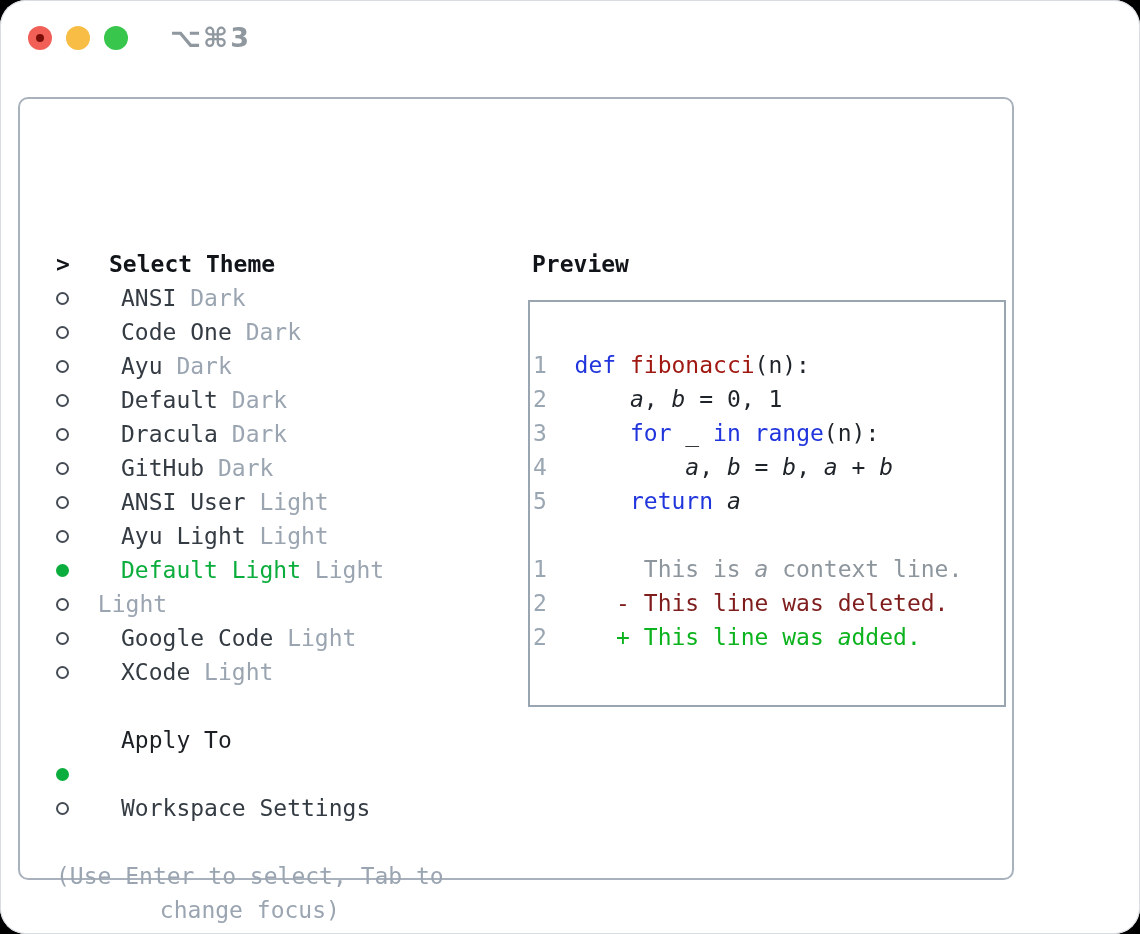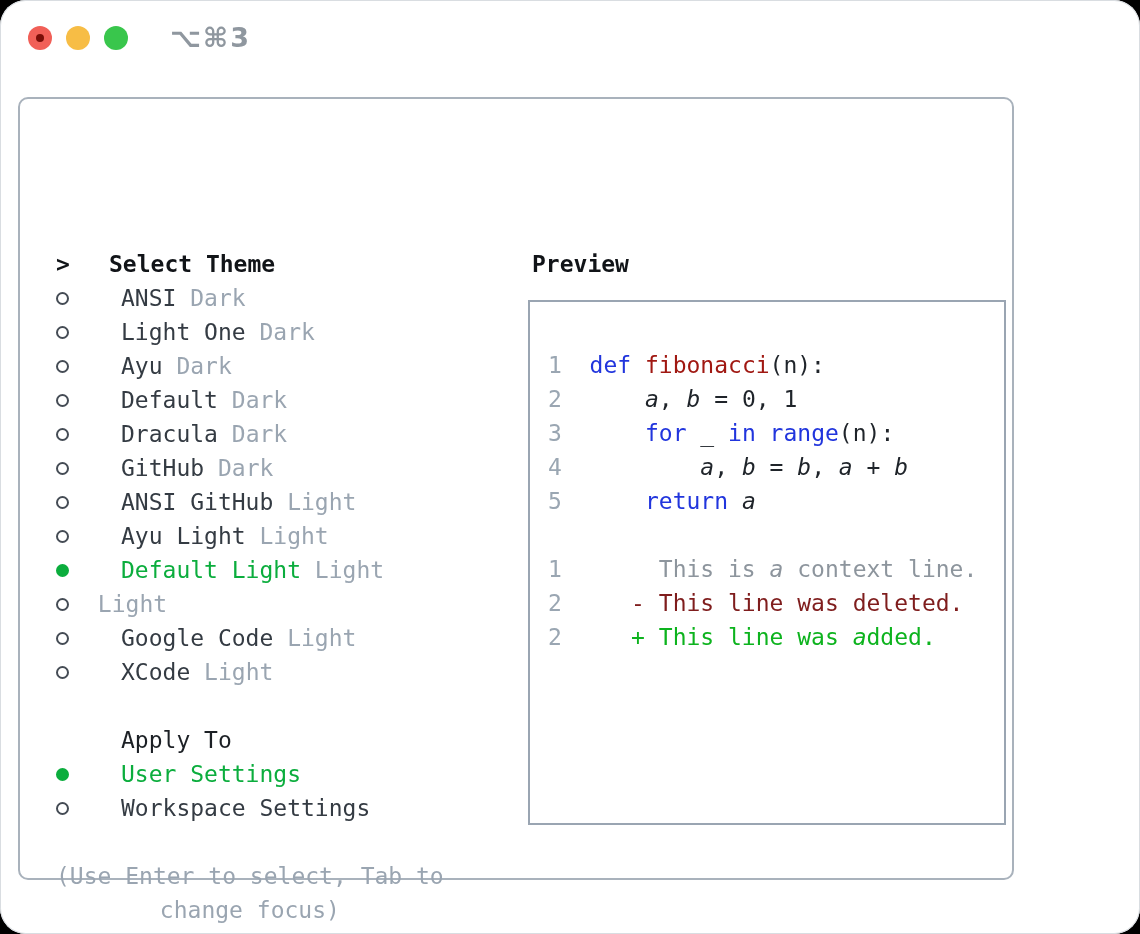--- a/index.html
+++ b/index.html
@@ -37,22 +37,22 @@
   .iname.selected { color:#0bad3d; }
   .isuffix { color:#9aa5b1; }
   .spacer { height:34px; }
   .hint-line { height:34px; line-height:34px; color:#9aa5b1; white-space:pre;text-align:center; }
   
   .preview-title {
     position:absolute; left:512px; top:148px; height:34px; line-height:34px;
     font-weight:bold; font-size:23px; color:#111418;
   }
   .preview-box {
-    position:absolute; left:508px; top:201px; width:478px; height:525px;
-    border:2px solid #9aa5b2; box-sizing:border-box; overflow:hidden; background:#fff;padding-left:15px;
+    position:absolute; left:508px; top:201px; width:478px; height:407px;
+    border:2px solid #9aa5b2; box-sizing:border-box; overflow:hidden; background:#fff;
   }
   .preview-pre { margin:0; padding:46px 0 0 3px; font-size:23px; }
   .pline { height:34px; line-height:34px; white-space:pre; }
   .s-num  { color:#9aa6b2; }
   .s-code { color:#1f242a; }
   .s-kw   { color:#2135dd; }
   .s-fn   { color:#a01812; }
   .s-var  { color:#1f242a; font-style:italic; }
   .s-ctx  { color:#8d959d; }
   .s-ctxv { color:#8d959d; font-style:italic; }
@@ -75,42 +75,42 @@
   <div class="panel">
 
     <div class="menu">
       <div class="row">
         <span class="marker"><span class="prompt">&gt;</span></span>
         <span class="hdr">Select Theme</span>
       </div>
 
       <div id="theme-list">
           <div class="row"><span class="marker"><span class="circle"></span></span><span class="iname">ANSI</span><span class="isuffix"> Dark</span></div>
-          <div class="row"><span class="marker"><span class="circle"></span></span><span class="iname">Light One</span><span class="isuffix"> Dark</span></div>
+          <div class="row"><span class="marker"><span class="circle"></span></span><span class="iname">Code One</span><span class="isuffix"> Dark</span></div>
           <div class="row"><span class="marker"><span class="circle"></span></span><span class="iname">Ayu</span><span class="isuffix"> Dark</span></div>
           <div class="row"><span class="marker"><span class="circle"></span></span><span class="iname">Default</span><span class="isuffix"> Dark</span></div>
           <div class="row"><span class="marker"><span class="circle"></span></span><span class="iname">Dracula</span><span class="isuffix"> Dark</span></div>
           <div class="row"><span class="marker"><span class="circle"></span></span><span class="iname">GitHub</span><span class="isuffix"> Dark</span></div>
-          <div class="row"><span class="marker"><span class="circle"></span></span><span class="iname">ANSI GitHub</span><span class="isuffix"> Light</span></div>
+          <div class="row"><span class="marker"><span class="circle"></span></span><span class="iname">ANSI User</span><span class="isuffix"> Light</span></div>
           <div class="row"><span class="marker"><span class="circle"></span></span><span class="iname">Ayu Light</span><span class="isuffix"> Light</span></div>
           <div class="row"><span class="marker"><span class="circle filled"></span></span><span class="iname selected">Default Light</span><span class="isuffix"> Light</span></div>
           <div class="row"><span class="marker"><span class="circle"></span></span><span class="isuffix"> Light</span></div>
           <div class="row"><span class="marker"><span class="circle"></span></span><span class="iname">Google Code</span><span class="isuffix"> Light</span></div>
           <div class="row"><span class="marker"><span class="circle"></span></span><span class="iname">XCode</span><span class="isuffix"> Light</span></div>
         </div>
 
       <div class="spacer"></div>
 
       <div class="row">
         <span class="marker"></span>
         <span class="iname" style="color:#1c2025">Apply To</span>
       </div>
 
       <div id="apply-list">
-          <div class="row"><span class="marker"><span class="circle filled"></span></span><span class="iname selected">User Settings</span></div>
+          <div class="row"><span class="marker"><span class="circle filled"></span></span></div>
           <div class="row"><span class="marker"><span class="circle"></span></span><span class="iname">Workspace Settings</span></div>
         </div>
 
       <div class="spacer"></div>
 
       <div class="hint-line">(Use Enter to select, Tab to</div>
       <div class="hint-line">change focus)</div>
     </div>
 
     <div class="preview-title">Preview</div>

